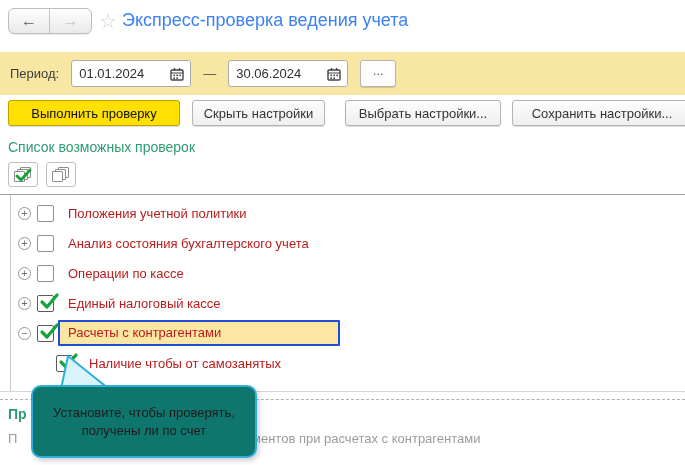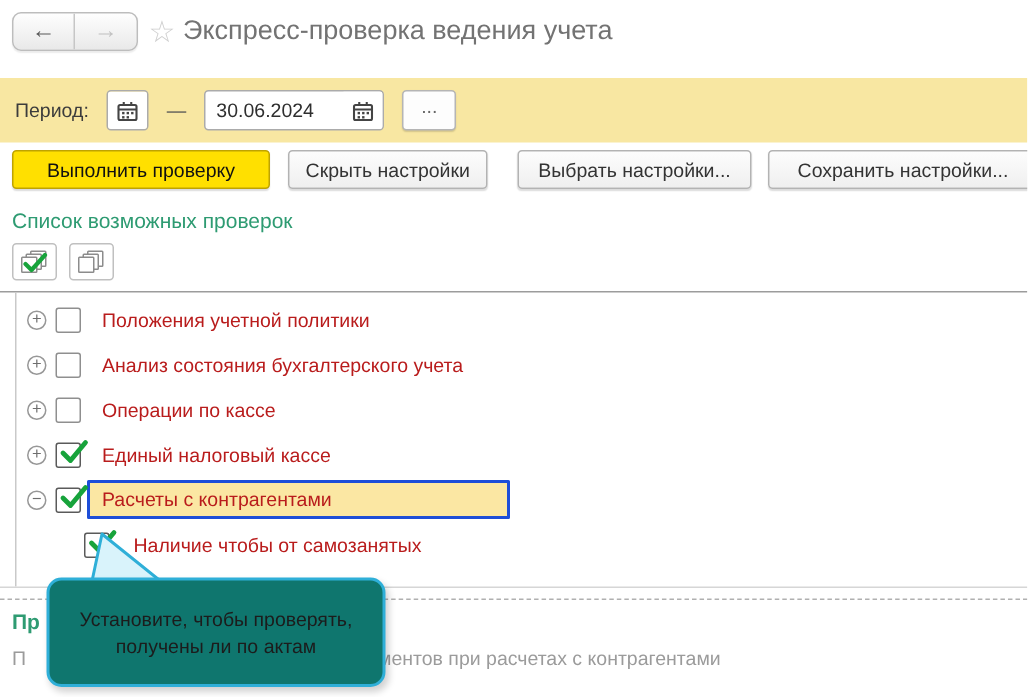--- a/index.html
+++ b/index.html
@@ -20,21 +20,21 @@
   .nav-btn {
     width:42px; height:100%; display:flex; align-items:center; justify-content:center;
     font-size:16px; font-weight:bold; cursor:pointer;
   }
   .nav-btn.back { color:#5a5a5a; border-right:1px solid #c6c6c6; }
   .nav-btn.fwd  { color:#c3c3c3; }
   .fav-star {
     position:absolute; left:99px; top:9px; font-size:20px; color:#cfcfcf;
   }
   .page-title {
-    position:absolute; left:122px; top:10px; font-size:18px; color:#737373;
+    position:absolute; left:122px; top:10px; font-size:18px; color:#3b82f6;
   }
 
   
   .period-bar {
     position:absolute; left:0; top:52px; width:685px; height:43px;
     background:#f8e7a2; display:flex; align-items:center;
   }
   .period-label { margin-left:10px; color:#3c3c3c; }
   .date-input {
     display:flex; align-items:center; height:27px; background:#fff;
@@ -133,20 +133,21 @@
     <div class="nav-btn fwd">
       <span>→</span>
     </div>
   </div>
   <div class="fav-star">☆</div>
   <div class="page-title">Экспресс-проверка ведения учета</div>
 
   <div class="period-bar">
     <span class="period-label">Период:</span>
     <div class="date-input first">
+      <span class="date-text">01.01.2024</span>
       <span class="cal-btn">
         <svg width="14" height="14" viewBox="0 0 14 14">
           <rect x="1" y="3" width="12" height="10" rx="1" fill="none" stroke="#444" stroke-width="1.4"></rect>
           <line x1="1" y1="6" x2="13" y2="6" stroke="#444" stroke-width="1.2"></line>
           <line x1="4.5" y1="1" x2="4.5" y2="3.5" stroke="#444" stroke-width="1.4"></line>
           <line x1="9.5" y1="1" x2="9.5" y2="3.5" stroke="#444" stroke-width="1.4"></line>
           <rect x="3.4" y="7.6" width="1.6" height="1.6" fill="#444"></rect>
           <rect x="6.4" y="7.6" width="1.6" height="1.6" fill="#444"></rect>
           <rect x="9.4" y="7.6" width="1.6" height="1.6" fill="#444"></rect>
           <rect x="3.4" y="10.4" width="1.6" height="1.6" fill="#444"></rect>
@@ -253,17 +254,17 @@
   <div class="detail-header">Пр</div>
   <div class="detail-text-left">П</div>
   <div class="detail-text-right">ментов при расчетах с контрагентами</div>
 
   <div class="tooltip-wrap">
     <svg class="tooltip-tail" width="70" height="35" viewBox="0 0 70 35">
       <path d="M10 35 L17 2 L58 35" fill="#d9f3fb" stroke="#2fafd8" stroke-width="2" stroke-linejoin="round"></path>
     </svg>
     <div class="tooltip-bubble">
       <div>Установите, чтобы проверять,</div>
-      <div>получены ли по актам</div>
+      <div>получены ли по счет</div>
     </div>
   </div>
 
 </div>
 
 </body></html>

